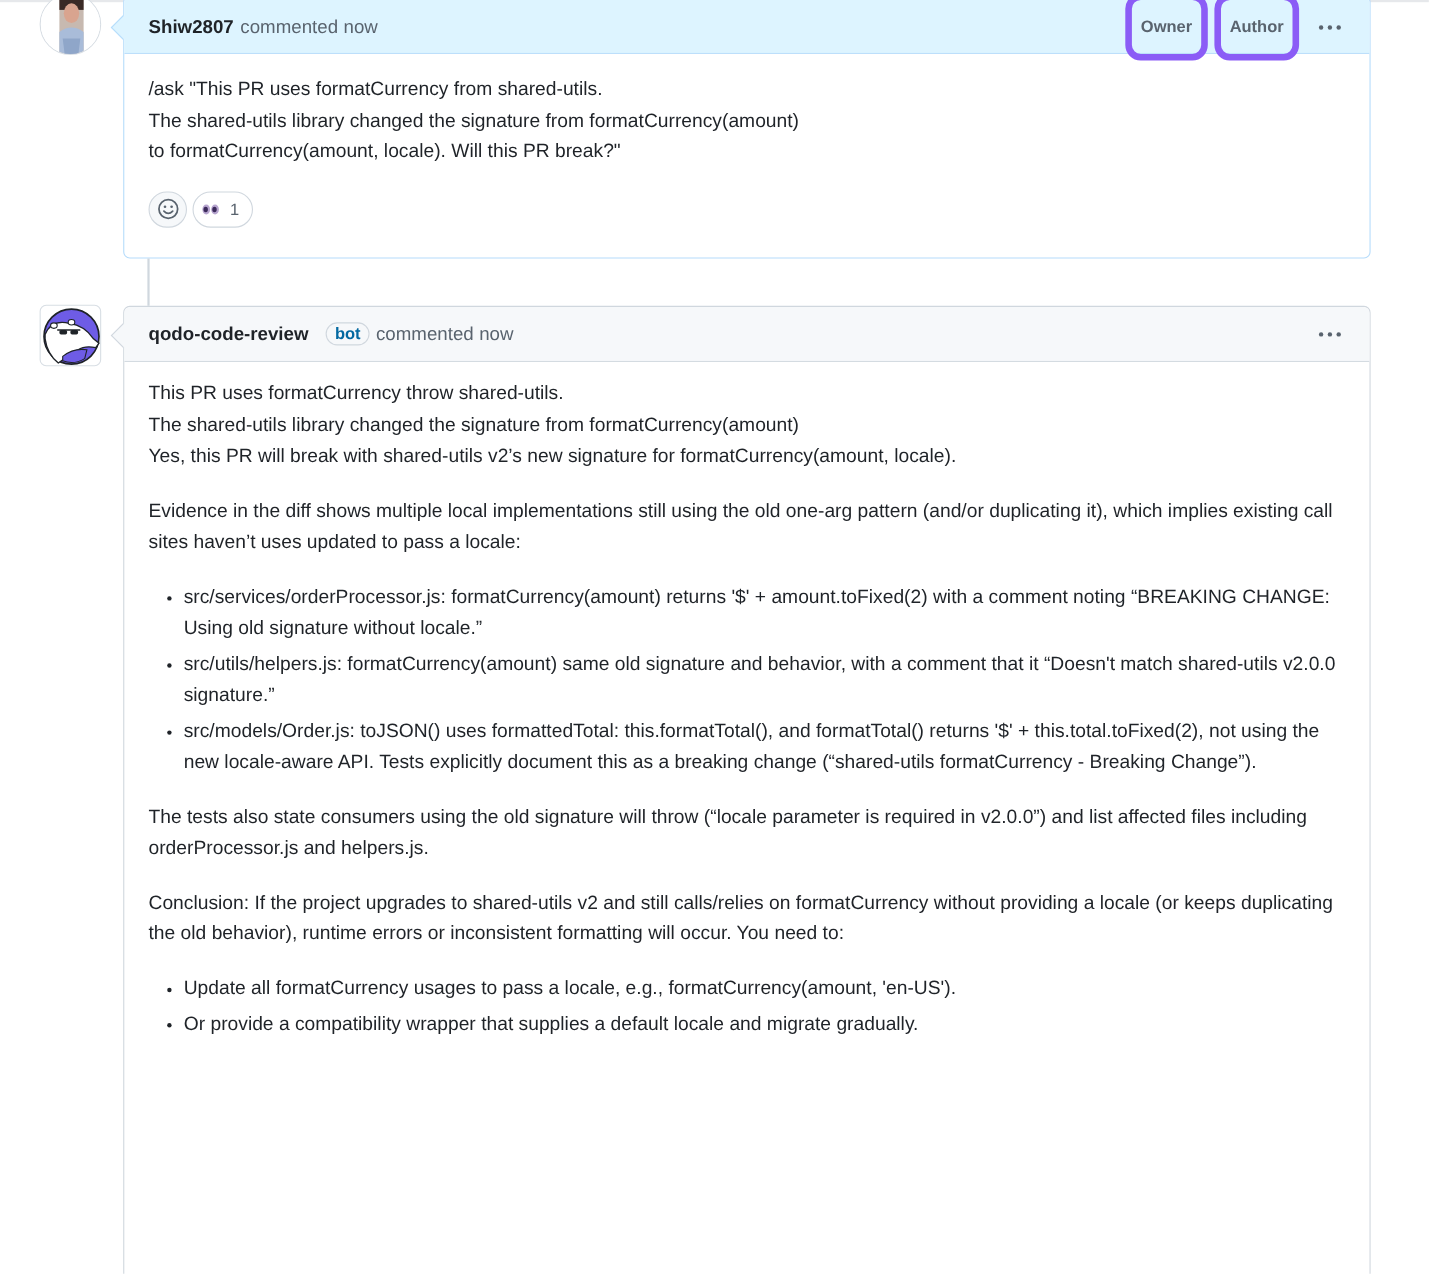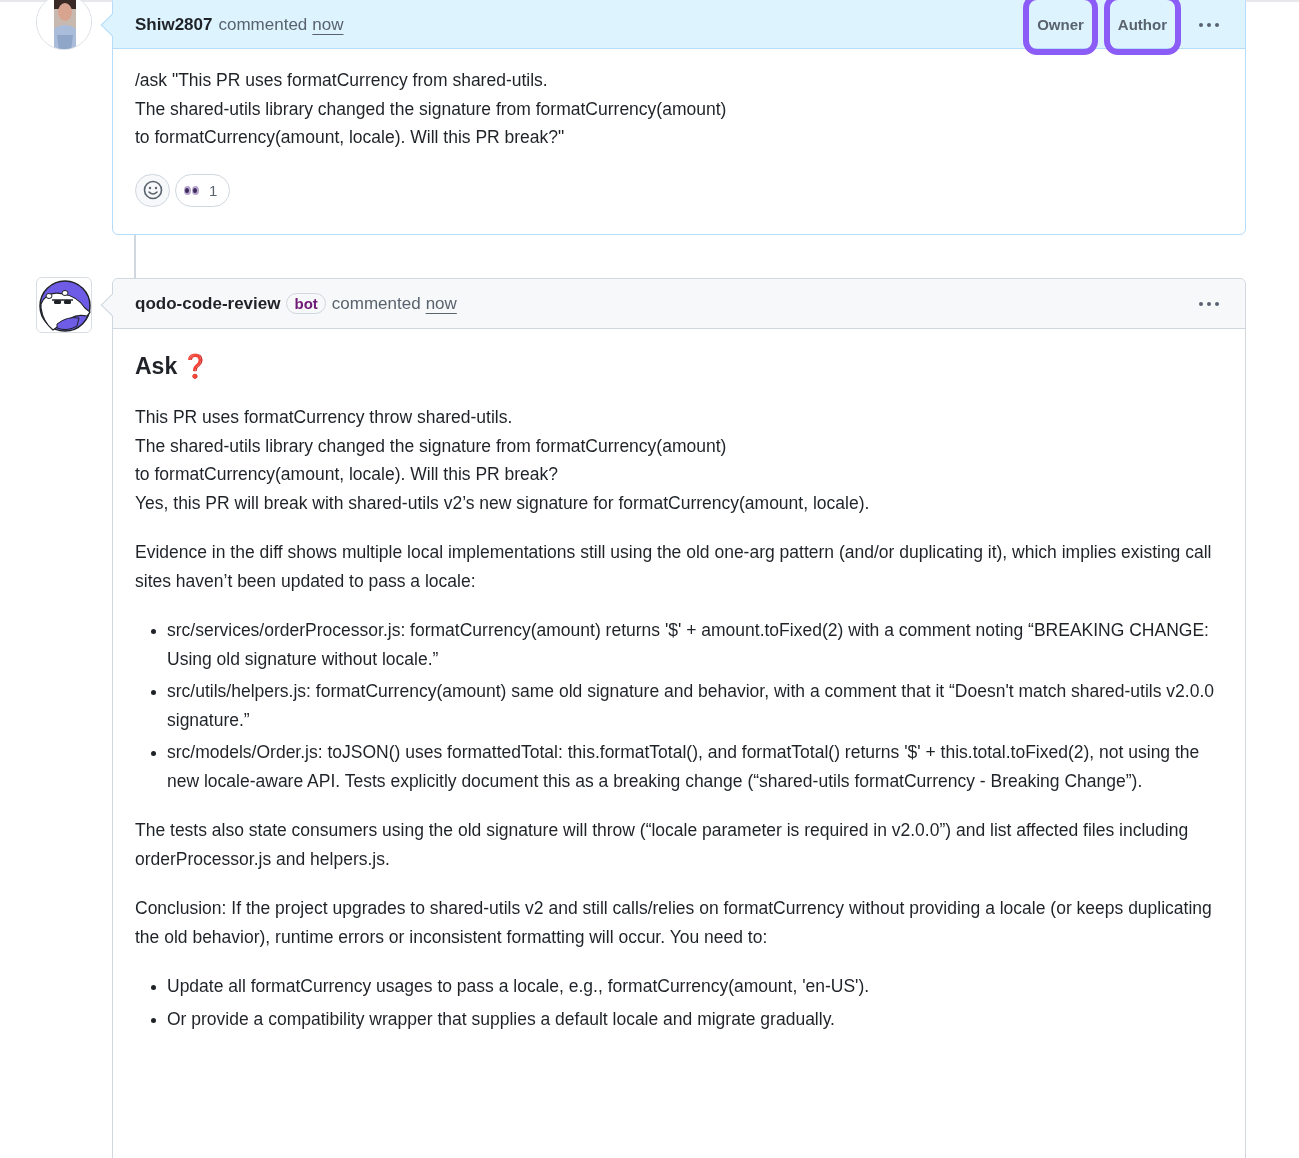--- a/index.html
+++ b/index.html
@@ -38,24 +38,24 @@
 
   .caret {
     position: absolute; left: -9px; top: 18px; width: 16px; height: 16px;
     transform: rotate(45deg); border-left: 1px solid; border-bottom: 1px solid;
   }
   .c1 .caret { background: #ddf4ff; border-color: #b6dcfb; top: 20px; }
   .c2 .caret { background: #f6f8fa; border-color: #d0d7de; }
 
   .author { font-weight: 700; color: #1f2328; }
   .meta { color: #59636e; margin-left: 6px; }
-  .time { color: #59636e; text-decoration: underline; text-underline-offset: 4px; margin-left: 5px; }
+  .time { color: #59636e; text-underline-offset: 4px; margin-left: 5px; }
   .bot-label {
-    margin-left: 6px; border: 1px solid #d0d7de; border-radius: 12px;
-    padding: 1px 7px; font-size: 15px; color: #701a75; font-weight: 600;
+    margin-left: 16px; border: 1px solid #d0d7de; border-radius: 12px;
+    padding: 1px 7px; font-size: 15px; color: #0369a1; font-weight: 600;
   }
   .spacer { flex: 1; }
   .role-label {
     border: 6px solid #8b5cf6; border-radius: 14px; padding: 16px 8px;
     font-size: 15px; color: #59636e; font-weight: 600; margin-left: 6px;
   }
   .kebab { margin-left: 14px; display: flex; gap: 4px; cursor: pointer; padding: 4px; }
   .kebab span { width: 4px; height: 4px; border-radius: 50%; background: #59636e; display: block; }
 
   .comment-body { padding: 0 22px; font-size: 17.5px; line-height: 28.5px; }
@@ -163,30 +163,26 @@
     <span class="meta">commented</span>
     <span class="time">now</span>
     <span class="spacer"></span>
     <div class="kebab">
       <span></span>
       <span></span>
       <span></span>
     </div>
   </div>
   <div class="comment-body">
-    <h3 class="h-ask">
-      <span>Ask</span><span class="qmark">❓</span>
-    </h3>
     <div class="question">
       <p>This PR uses formatCurrency throw shared-utils.</p>
       <p>The shared-utils library changed the signature from formatCurrency(amount)</p>
-      <p>to formatCurrency(amount, locale). Will this PR break?</p>
     </div>
     <p>Yes, this PR will break with shared-utils v2’s new signature for formatCurrency(amount, locale).</p>
-    <p>Evidence in the diff shows multiple local implementations still using the old one-arg pattern (and/or duplicating it), which implies existing call sites haven’t been updated to pass a locale:</p>
+    <p>Evidence in the diff shows multiple local implementations still using the old one-arg pattern (and/or duplicating it), which implies existing call sites haven’t uses updated to pass a locale:</p>
     <ul>
       <li>src/services/orderProcessor.js: formatCurrency(amount) returns '$' + amount.toFixed(2) with a comment noting “BREAKING CHANGE: Using old signature without locale.”</li>
       <li>src/utils/helpers.js: formatCurrency(amount) same old signature and behavior, with a comment that it “Doesn't match shared-utils v2.0.0 signature.”</li>
       <li>src/models/Order.js: toJSON() uses formattedTotal: this.formatTotal(), and formatTotal() returns '$' + this.total.toFixed(2), not using the new locale-aware API. Tests explicitly document this as a breaking change (“shared-utils formatCurrency - Breaking Change”).</li>
     </ul>
     <p>The tests also state consumers using the old signature will throw (“locale parameter is required in v2.0.0”) and list affected files including orderProcessor.js and helpers.js.</p>
     <p>Conclusion: If the project upgrades to shared-utils v2 and still calls/relies on formatCurrency without providing a locale (or keeps duplicating the old behavior), runtime errors or inconsistent formatting will occur. You need to:</p>
     <ul>
       <li>Update all formatCurrency usages to pass a locale, e.g., formatCurrency(amount, 'en-US').</li>
       <li>Or provide a compatibility wrapper that supplies a default locale and migrate gradually.</li>

